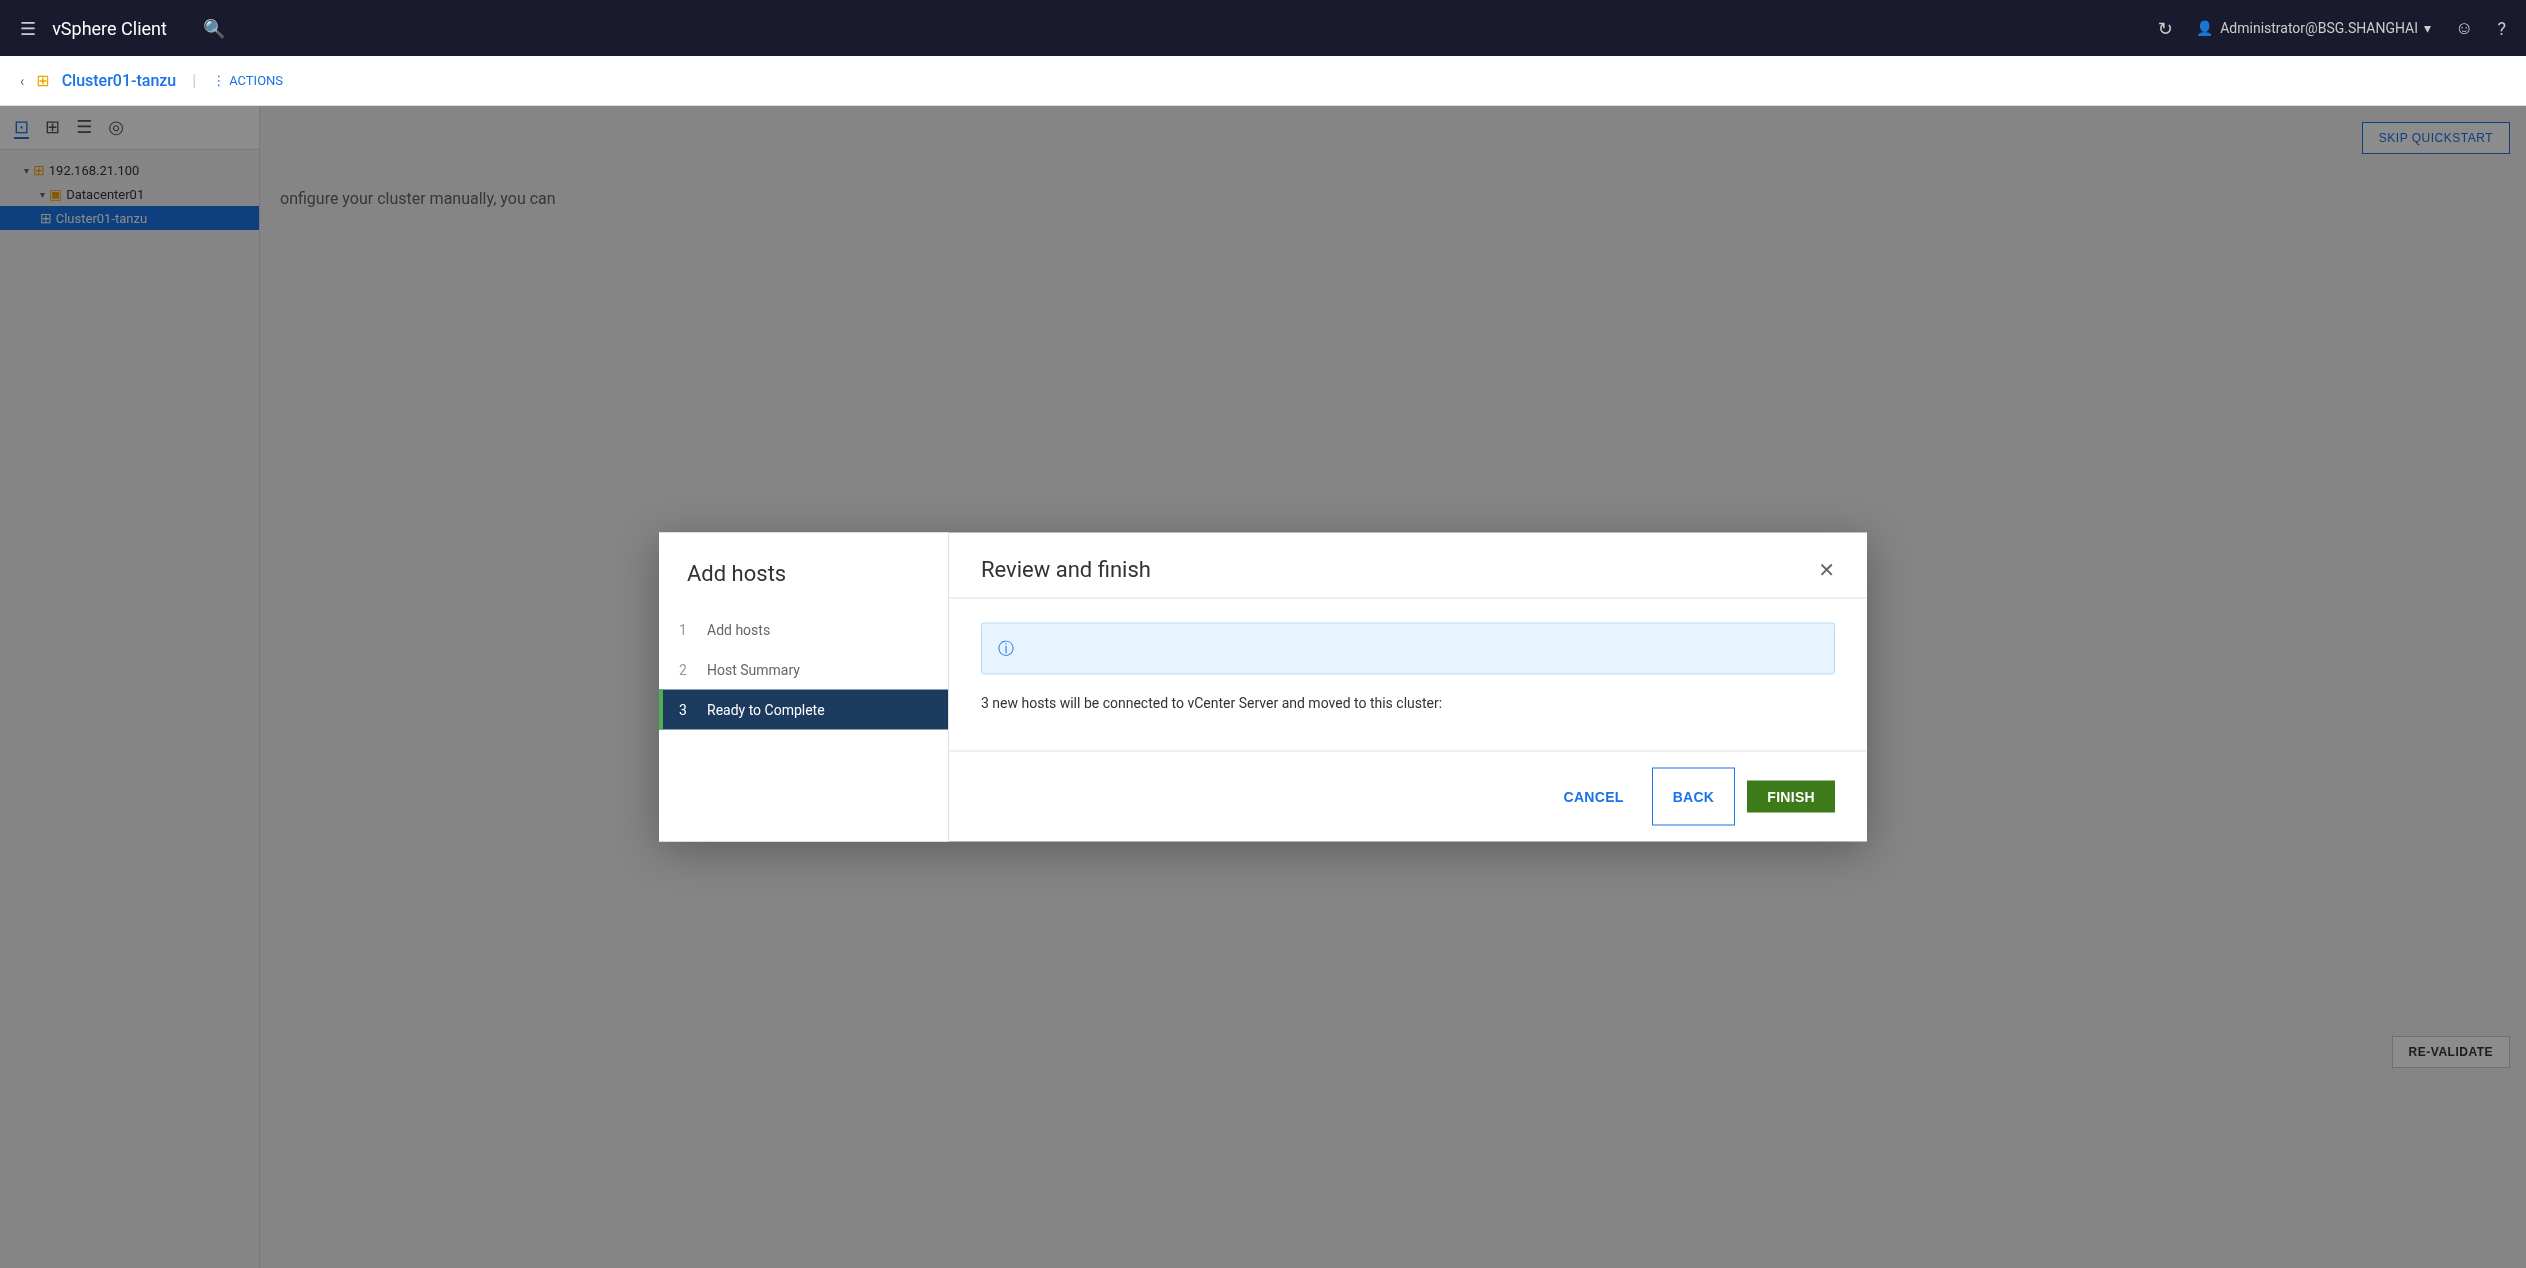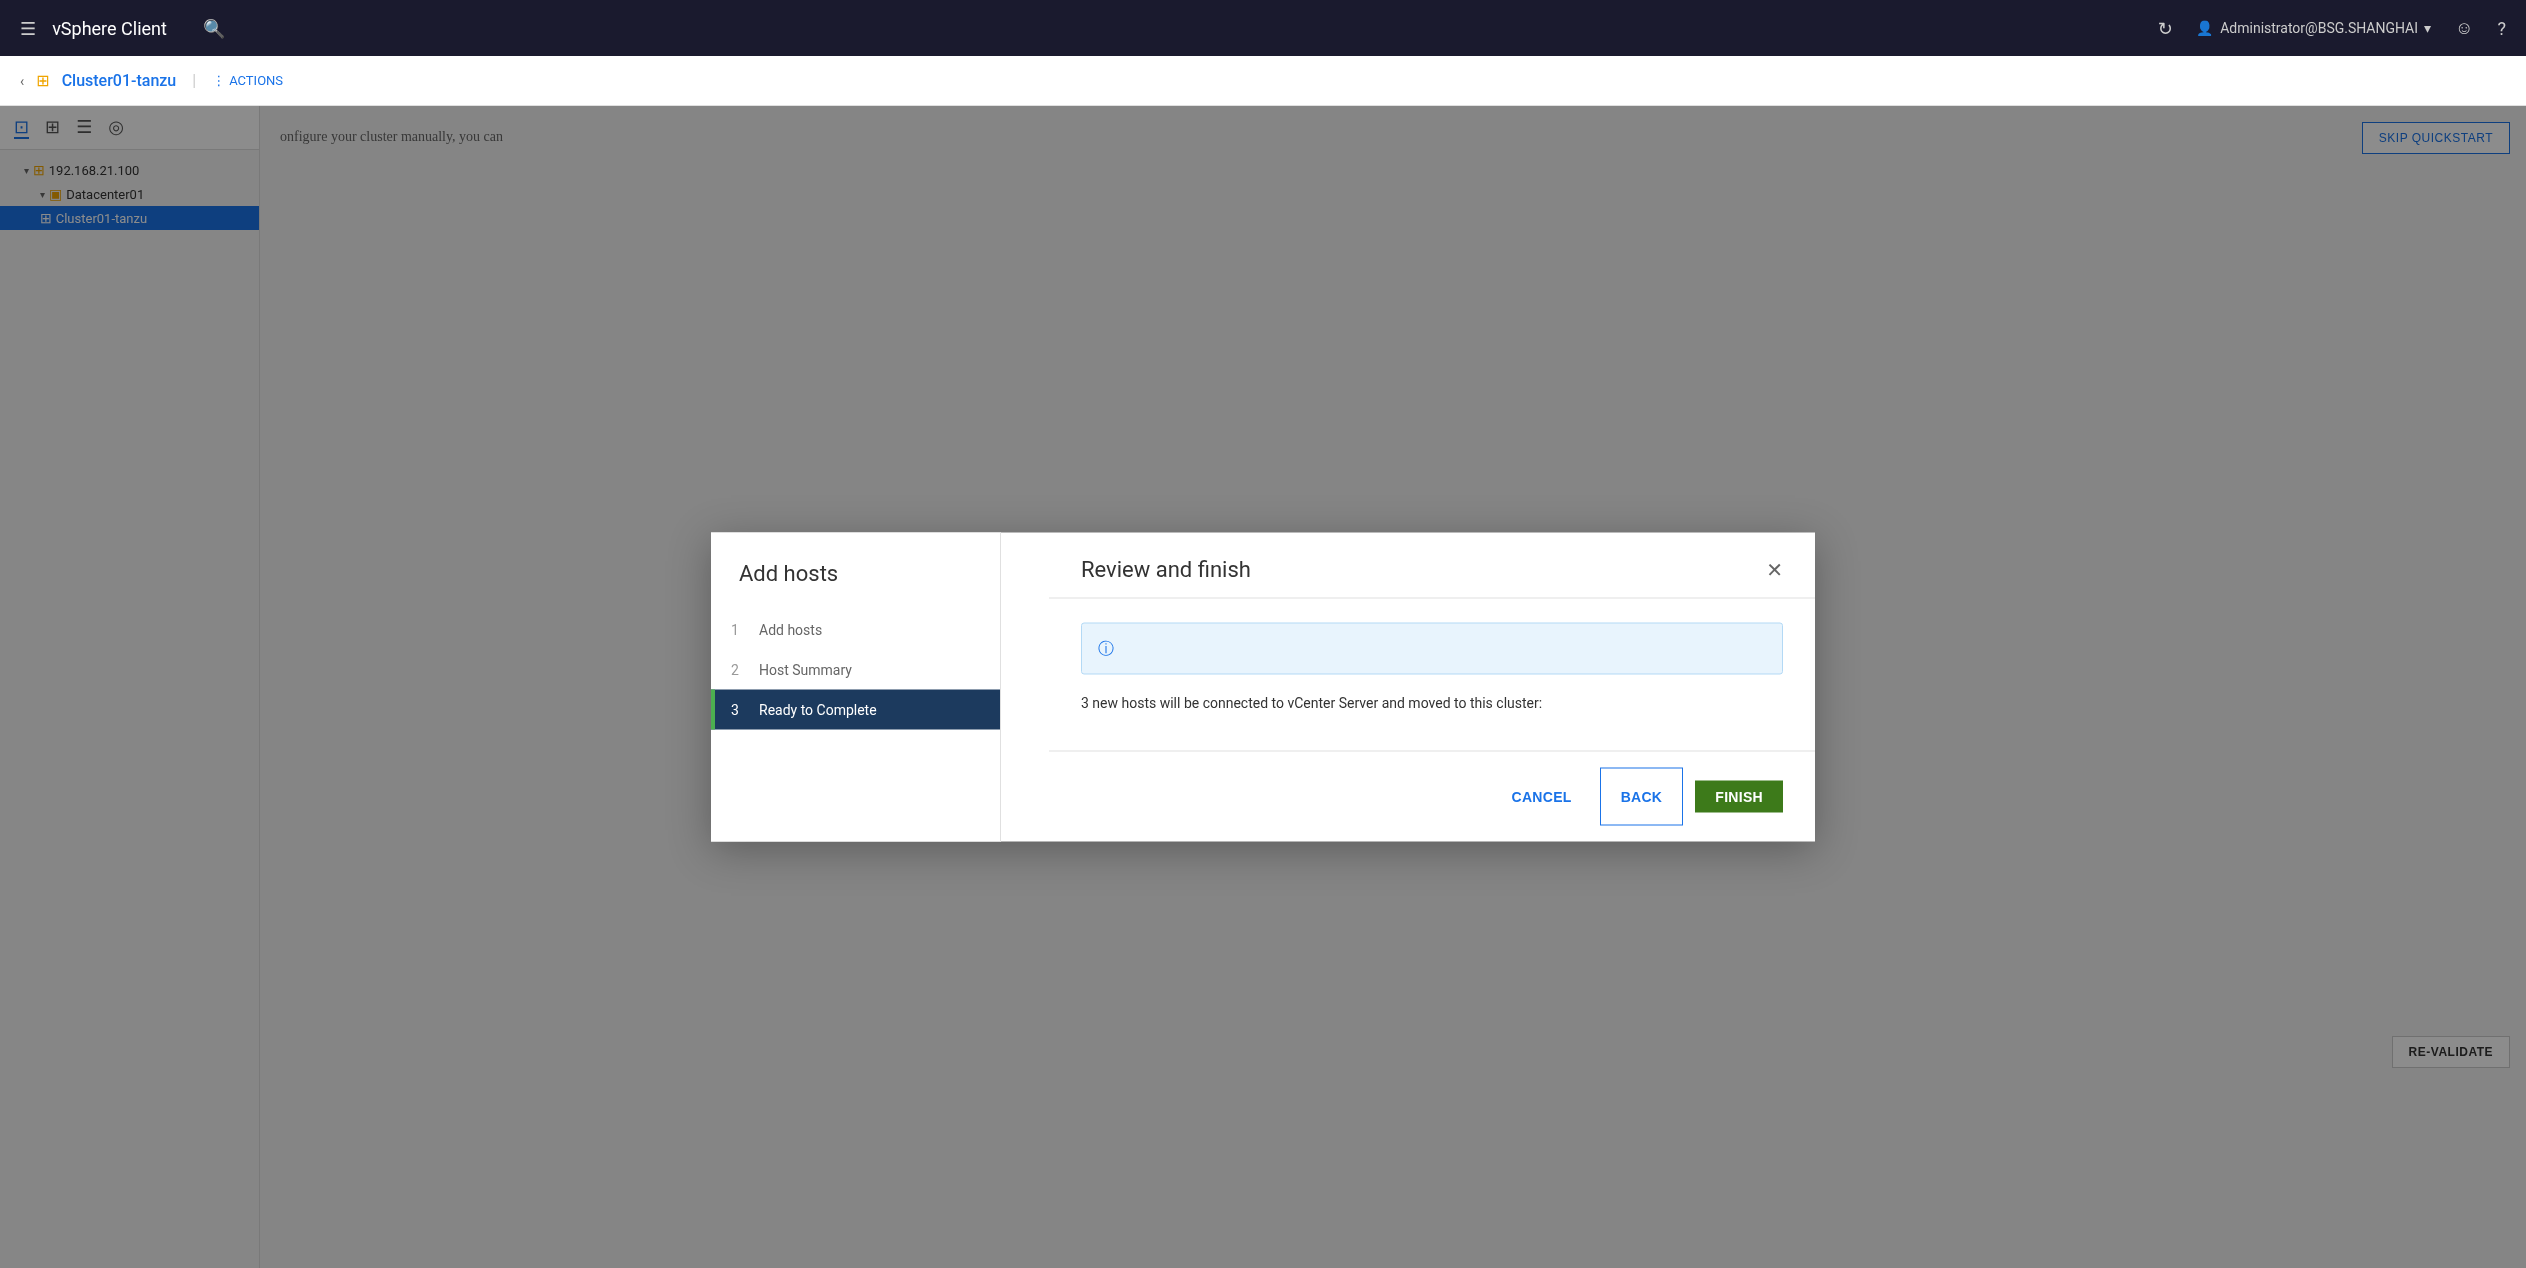--- a/index.html
+++ b/index.html
@@ -113,23 +113,23 @@
       background: #fff;
       color: #1a73e8;
       padding: 8px 16px;
       font-size: 12px;
       font-weight: 400;
       letter-spacing: 0.5px;
       cursor: pointer;
     }
     .bg-text {
       color: #666;
-      font-size: 14px;
+      font-size: 16px;
+      margin-top: 60px;
       line-height: 1.6;
-      font-family: Liberation Serif, serif;
     }
     .re-validate-btn {
       position: absolute;
       bottom: 200px;
       right: 16px;
       border: 1px solid #ccc;
       background: #fff;
       color: #333;
       padding: 8px 16px;
       font-size: 12px;
@@ -147,26 +147,25 @@
       z-index: 100;
     }
 
     
     .modal {
       position: absolute;
       top: 50%;
       left: 50%;
       transform: translate(-50%, -50%);
       background: #fff;
-      width: 1104px;
+      width: 1208px;
       max-height: 720px;
       display: flex;
       z-index: 200;
       box-shadow: 0 8px 40px rgba(0,0,0,0.3);
-      gap: 48px;
     }
 
     
     .wizard-sidebar {
       width: 290px;
       background: #fff;
       border-right: 1px solid #e0e0e0;
       padding: 28px 0;
       flex-shrink: 0;
     }

